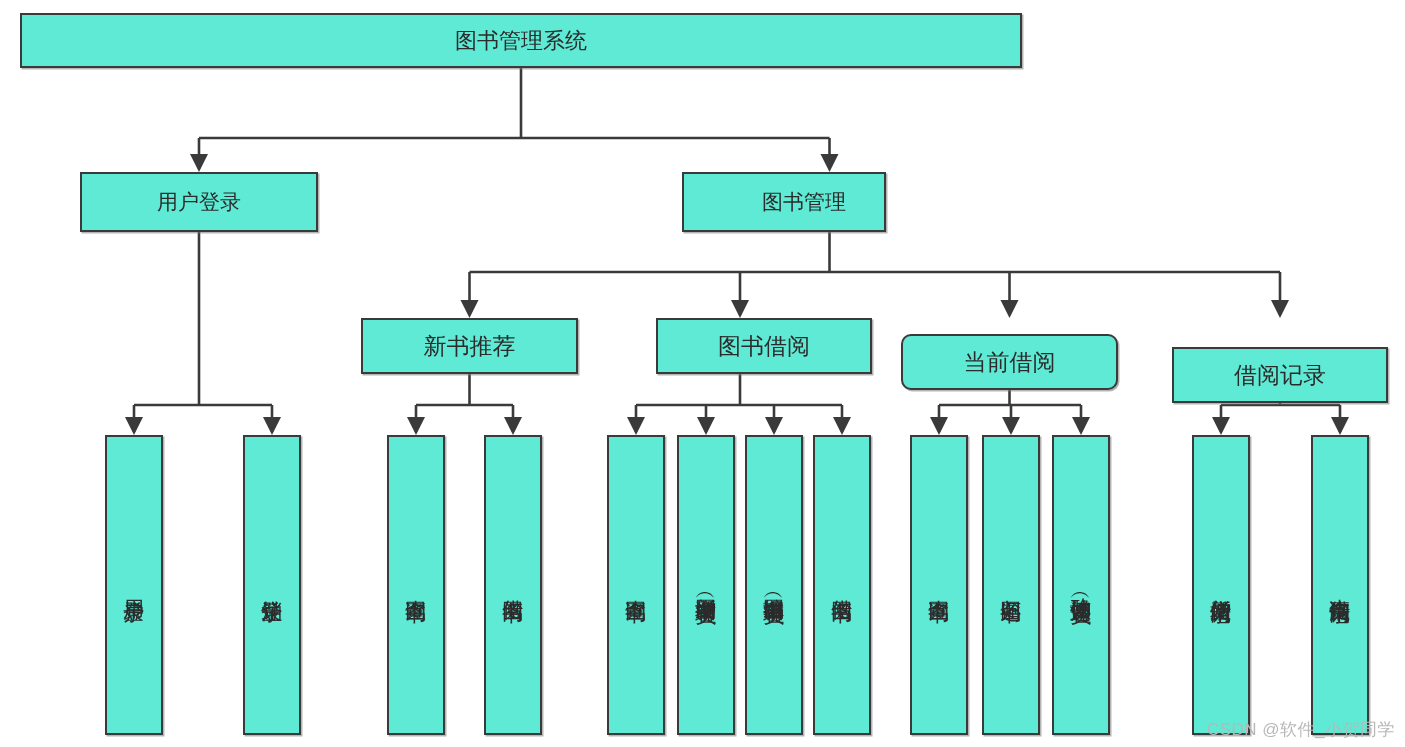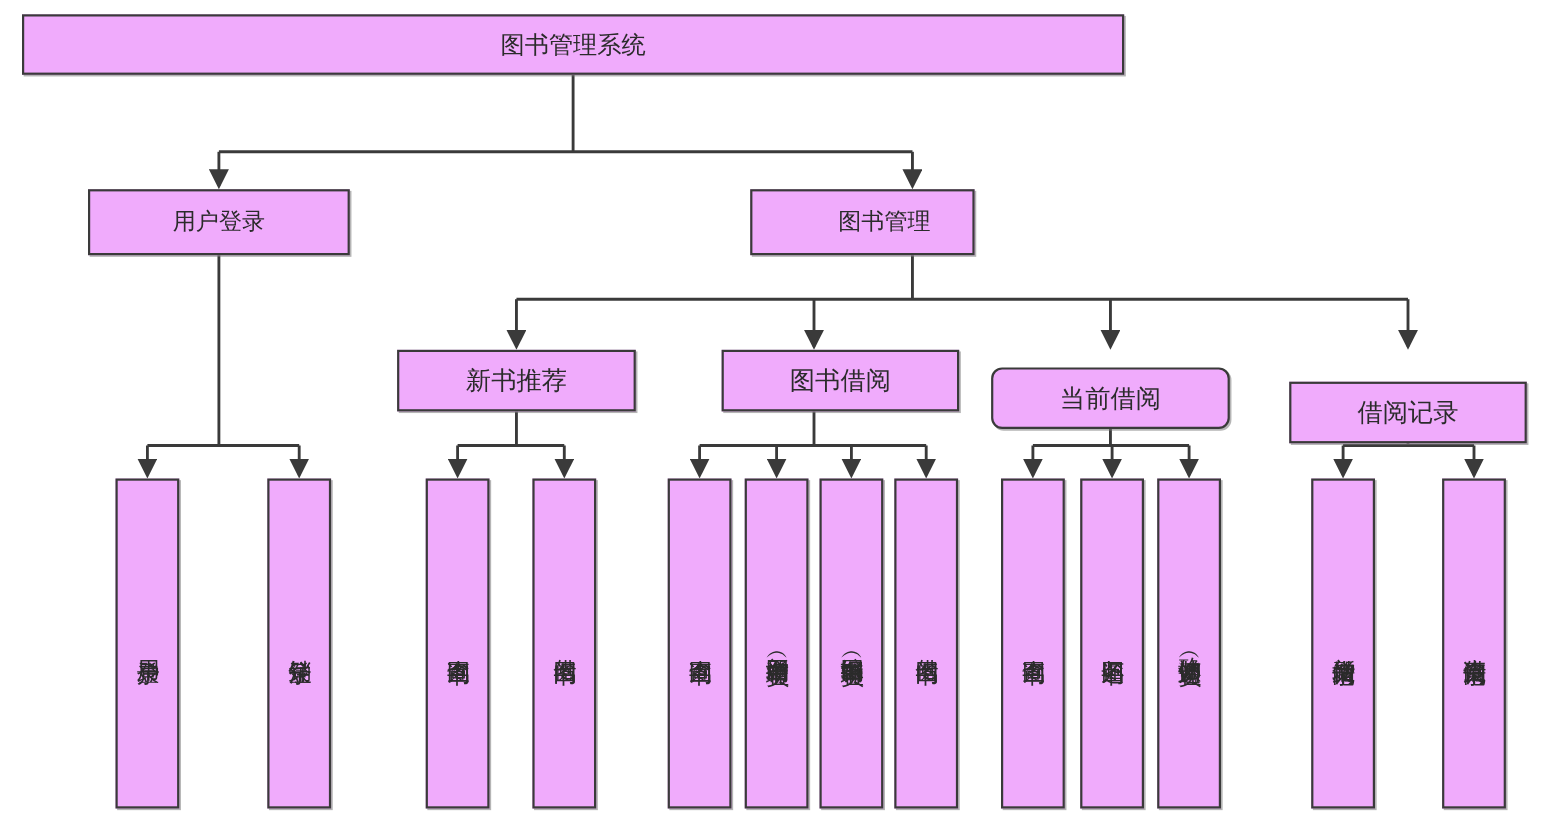--- a/index.html
+++ b/index.html
@@ -22,21 +22,21 @@
     position: absolute;
     left: 0;
     top: 0;
     width: 1405px;
     height: 747px;
     pointer-events: none;
   }
   .node {
     position: absolute;
     box-sizing: border-box;
-    background: #f0abfc;
+    background: #5eead4;
     border: 2px solid #3a3a3a;
     display: flex;
     align-items: center;
     justify-content: center;
     box-shadow: 1.5px 1.5px 0 rgba(120,120,120,0.55);
   }
   .node-label {
     color: #2b2b2b;
     text-align: center;
     line-height: 1.05;
@@ -172,13 +172,14 @@
       <div class="node level-3 leaf" id="node-leaf-confirm-ret" style="left: 1052px; top: 435px; width: 58px; height: 300px;">
         <span class="node-label">确认归还（管理员）</span>
       </div>
       <div class="node level-3 leaf" id="node-leaf-add-record" style="left: 1192px; top: 435px; width: 58px; height: 300px;">
         <span class="node-label">新增借阅记录</span>
       </div>
       <div class="node level-3 leaf" id="node-leaf-query-record" style="left: 1311px; top: 435px; width: 58px; height: 300px;">
         <span class="node-label">查询借阅记录</span>
       </div>
     </div>
+  <div id="watermark">CSDN @软件_小贺同学</div>
 </div>
 
 </body></html>

